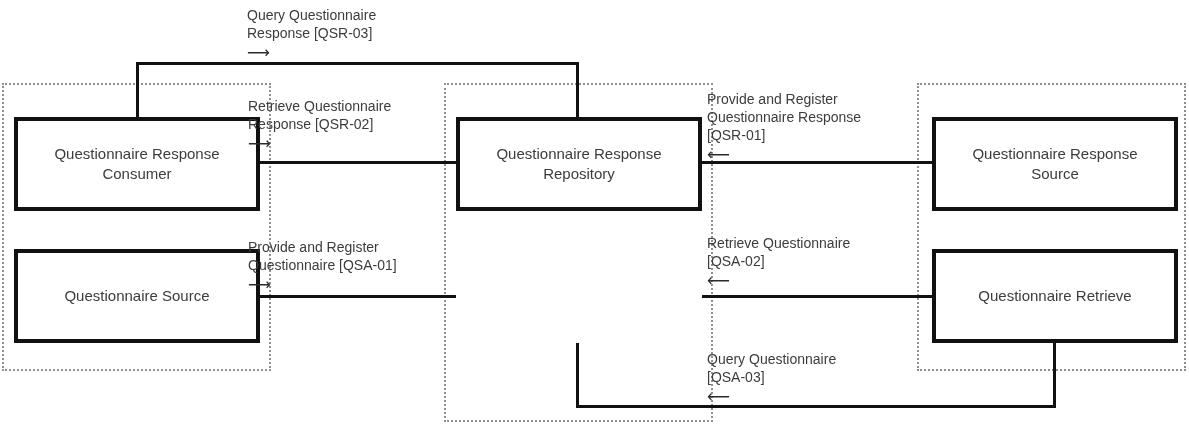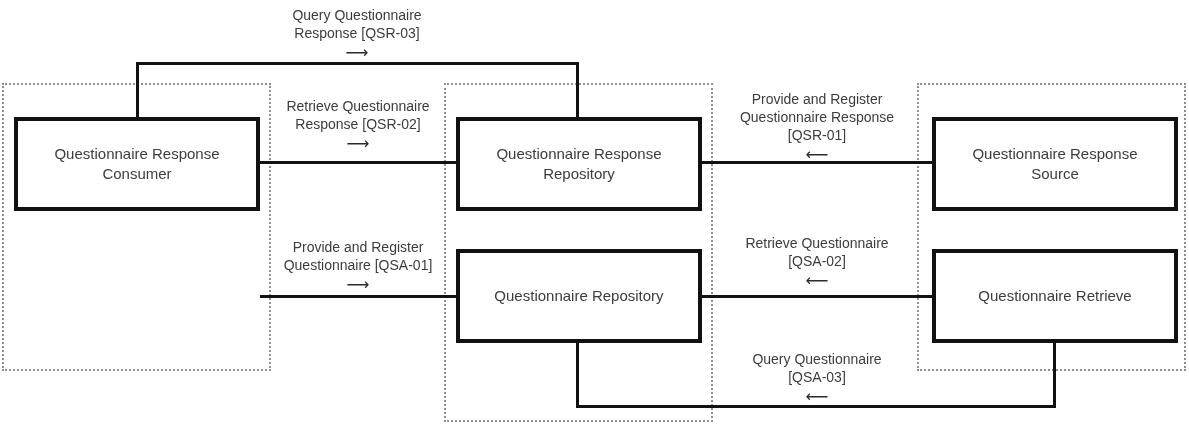--- a/index.html
+++ b/index.html
@@ -50,21 +50,21 @@
 
   .line {
     position: absolute;
     background: #111111;
     z-index: 2;
   }
 
   .tlabel {
     position: absolute;
     width: 220px;
-    text-align: center;
+    text-align: left;
     font-size: 14px;
     line-height: 18px;
     color: #3c3c3c;
     z-index: 4;
   }
   .tlabel .txt { white-space: pre-line; display: block; }
   .tlabel .arrow {
     display: block;
     margin-top: 3px;
     font-size: 16px;
@@ -90,23 +90,23 @@
   <div class="line" style="left:702px; top:161px; width:230px; height:3px;"></div>
   <div class="line" style="left:260px; top:295px; width:196px; height:3px;"></div>
   <div class="line" style="left:702px; top:295px; width:230px; height:3px;"></div>
 
   <div class="line" style="left:576px;  top:343px; width:3px;   height:65px;"></div>
   <div class="line" style="left:576px;  top:405px; width:480px; height:3px;"></div>
   <div class="line" style="left:1053px; top:343px; width:3px;   height:65px;"></div>
 
   <div class="actor c1 r1">Questionnaire Response
 Consumer</div>
+  <div class="actor c1 r2">Questionnaire Source</div>
   <div class="actor c2 r1">Questionnaire Response
 Repository</div>
-  <div class="actor c2 r2">Questionnaire Repository</div>
   <div class="actor c3 r1">Questionnaire Response
 Source</div>
   <div class="actor c3 r2">Questionnaire Retrieve</div>
 
   <div class="tlabel" style="left:247px; top:6px;">
     <span class="txt">Query Questionnaire
 Response [QSR-03]</span>
     <span class="arrow">⟶</span>
   </div>
 

